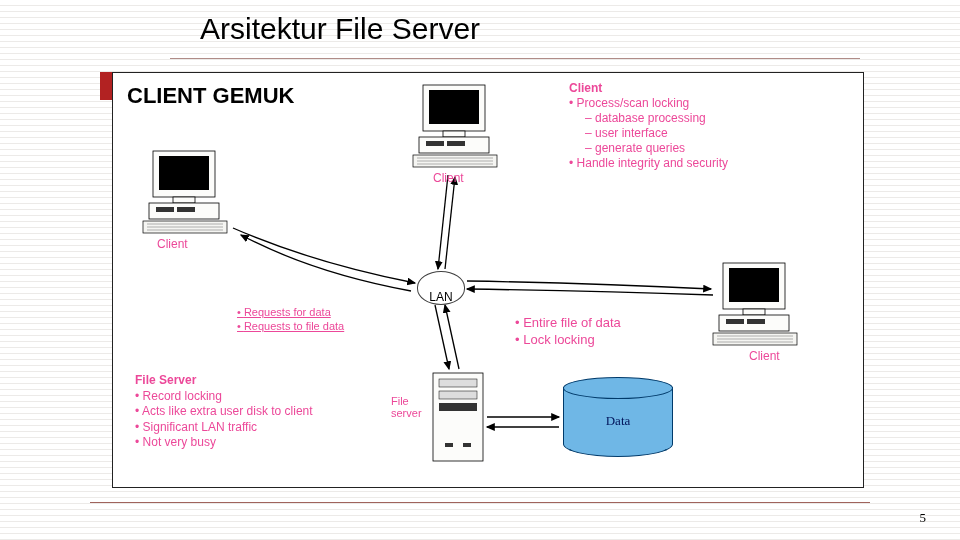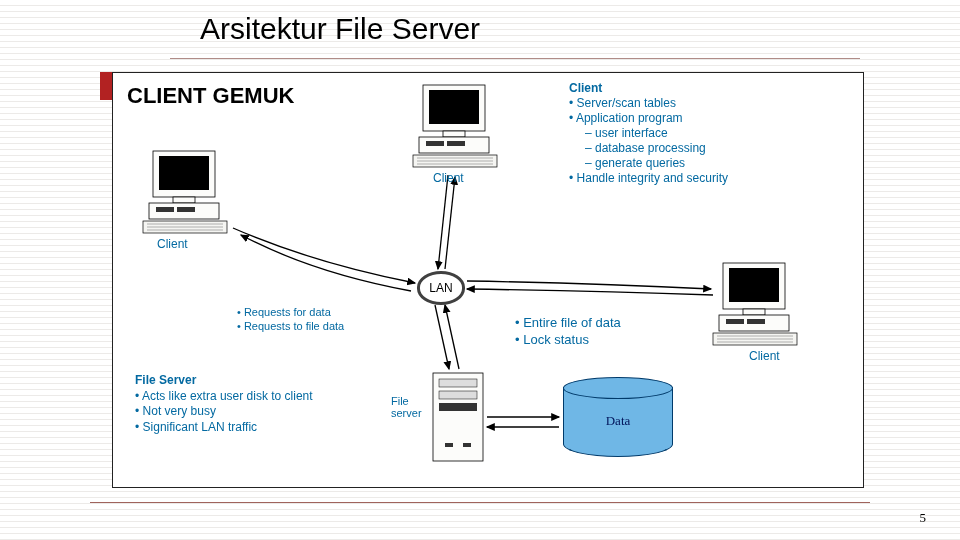--- a/index.html
+++ b/index.html
@@ -20,28 +20,28 @@
   }
   .content-panel {
     position: absolute; left: 112px; top: 72px; width: 752px; height: 416px;
     background: #fff; border: 1px solid #222; z-index: 1;
   }
   .subtitle {
     position: absolute; left: 14px; top: 10px; font-size: 22px; font-weight: bold; color: #000;
     font-family: Arial, sans-serif;
   }
   .abs { position: absolute; }
-  .lbl { font-family: Arial, sans-serif; color: #0369a1; z-index: 5; }
+  .lbl { font-family: Arial, sans-serif; color: #ec4899; z-index: 5; }
   .lbl-bold { font-weight: bold; }
   .bul { list-style: none; }
   .bul li::before { content: "• "; }
   .sub li::before { content: "– "; }
   .lan-circle {
-    width: 48px; height: 34px; border: 3px solid #404040; border-radius: 50%/48%;
-    display: flex; align-items: center; justify-content: center; font-size: 12px; font-family: Arial;
+    width: 48px; height: 34px; border: 1px solid #404040; border-radius: 50%/48%;
+    display: flex; align-items: flex-end; justify-content: center; font-size: 12px; font-family: Arial;
     background: #fff;
   }
   .data-cyl { position: absolute; }
   .data-cyl .body {
     width: 110px; height: 70px; background: #6fb7e6;
     border-left: 1px solid #003a6a; border-right: 1px solid #003a6a;
     border-bottom-left-radius: 55px 13px; border-bottom-right-radius: 55px 13px;
     border-bottom: 1px solid #003a6a;
     position: absolute; top: 10px; left: 0;
   }
@@ -138,53 +138,53 @@
 
     <div class="abs lbl" style="left:44px; top:164px; font-size:12px;">Client</div>
     <div class="abs lbl" style="left:320px; top:98px; font-size:12px;">Client</div>
     <div class="abs lbl" style="left:636px; top:276px; font-size:12px;">Client</div>
     <div class="abs lbl" style="left:278px; top:322px; font-size:11px; white-space:pre; text-align:left;">File
 server</div>
 
     <div class="abs lbl" style="left:456px; top:8px; width:280px; font-size:12px; line-height:1.25;">
       <div class="lbl-bold">Client</div>
       <ul class="bul">
-        <li>Server/scan tables</li>
-        <li>Application program</li>
+        <li>Process/scan locking</li>
       </ul>
       <ul class="bul sub" style="margin-left:16px;">
+        <li>database processing</li>
         <li>user interface</li>
-        <li>database processing</li>
         <li>generate queries</li>
       </ul>
       <ul class="bul">
         <li>Handle integrity and security</li>
       </ul>
     </div>
 
-    <div class="abs lbl" style="left:124px; top:232px; font-size:11px; line-height:1.3;">
+    <div class="abs lbl" style="left:124px; top:232px; font-size:11px; line-height:1.3;text-decoration:underline;">
       <ul class="bul">
         <li>Requests for data</li>
         <li>Requests to file data</li>
       </ul>
     </div>
 
     <div class="abs lbl" style="left:402px; top:242px; font-size:13px; line-height:1.3;">
       <ul class="bul">
         <li>Entire file of data</li>
-        <li>Lock status</li>
+        <li>Lock locking</li>
       </ul>
     </div>
 
     <div class="abs lbl" style="left:22px; top:300px; width:260px; font-size:12px; line-height:1.3;">
       <div class="lbl-bold">File Server</div>
       <ul class="bul">
+        <li>Record locking</li>
         <li>Acts like extra user disk to client</li>
+        <li>Significant LAN traffic</li>
         <li>Not very busy</li>
-        <li>Significant LAN traffic</li>
       </ul>
     </div>
 
     <div class="data-cyl" style="left:450px; top:304px;">
       <div class="body"></div>
       <div class="top"></div>
       <div class="label">Data</div>
     </div>
 
   </div>

